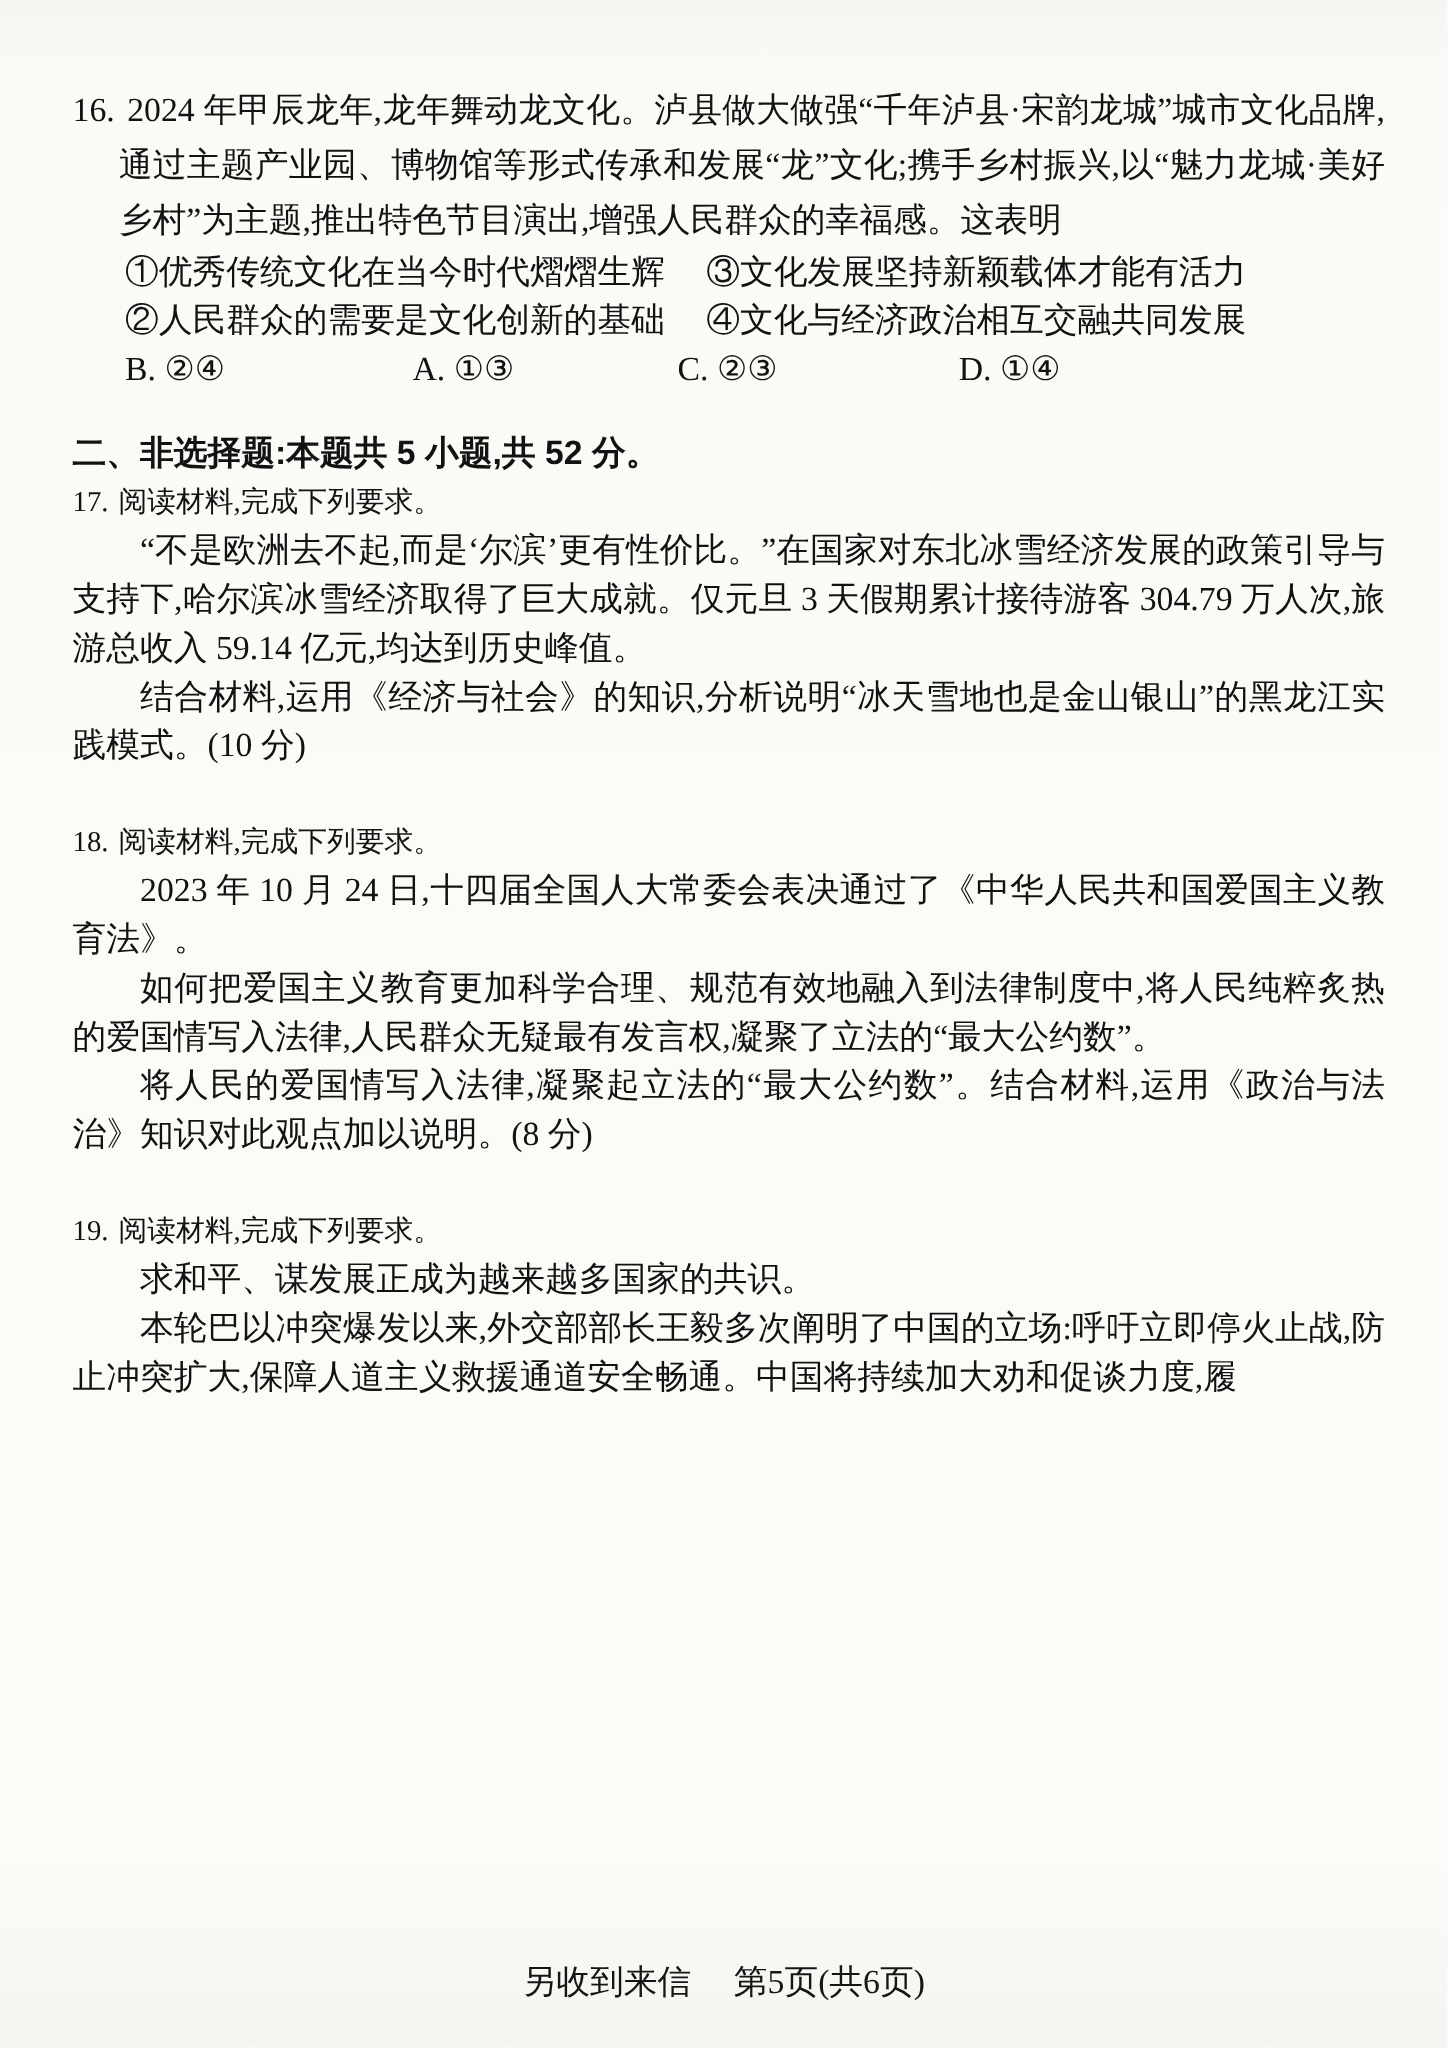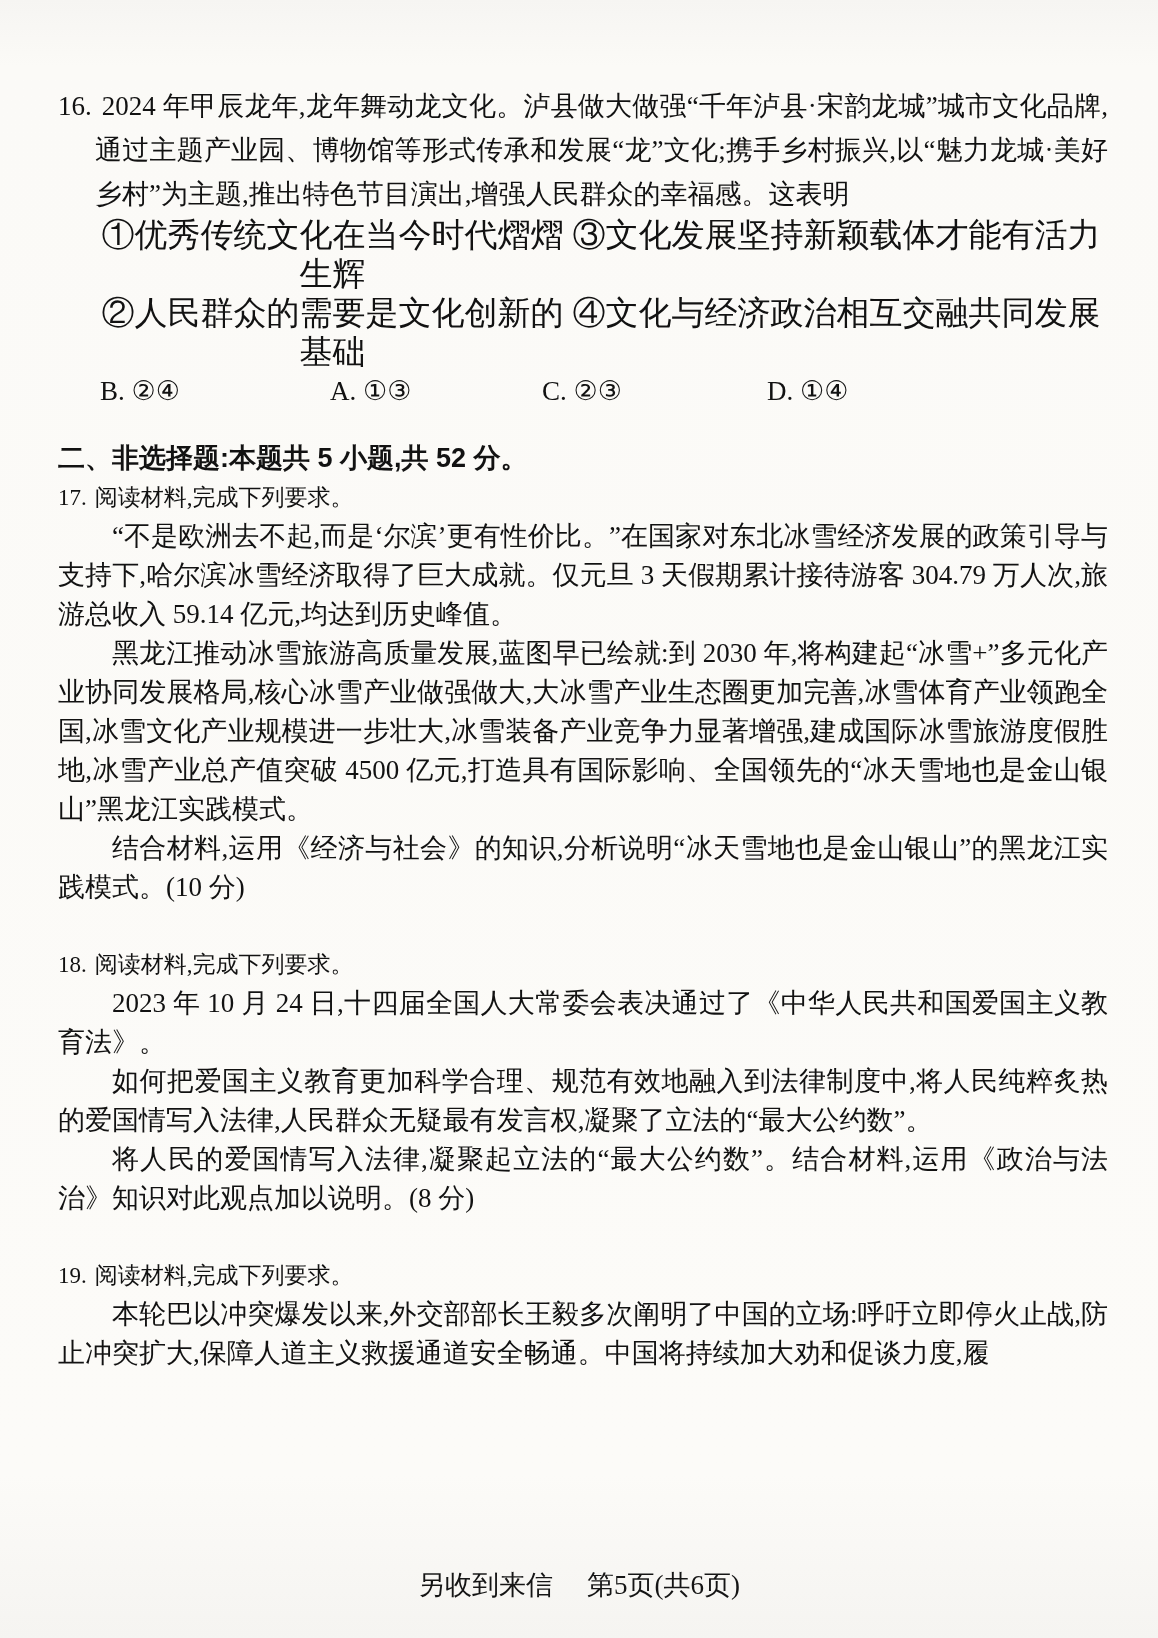--- a/index.html
+++ b/index.html
@@ -4,33 +4,33 @@
 <style>
   * { margin:0; padding:0; box-sizing:border-box; }
   html, body { width:1158px; height:1638px; }
   body {
     position:relative;
     overflow:hidden;
     background:linear-gradient(180deg,#f6f5f2 0%, #fbfaf7 4%, #fcfbf8 90%, #f5f4f1 100%);
     color:#121212;
     font-family:"Liberation Serif","DejaVu Serif",serif;
   }
-  .sheet { padding:84px 50px 0 58px; }
+  .sheet { padding:66px 50px 0 58px; }
 
   
   .stem{
     font-size:27px; line-height:44px;
     padding-left:37px; text-indent:-37px;
     text-align:justify;
   }
   .qnum{ margin-right:10px; }
   .stmts{
     display:grid; grid-template-columns:465px 1fr;
     padding-left:42px;
-    font-size:33px; line-height:39px;text-align:center;
+    font-size:27px; line-height:39px;
   }
   .opts{
     display:flex;
     padding-left:42px;
     font-size:27px; line-height:39px;
   }
   .opt{ flex:0 0 auto; }
   .opt-a{ width:212px; } .opt-b{ width:230px; } .opt-c{ width:225px; }
 
   
@@ -79,33 +79,33 @@
       <span class="opt opt-c">C. ②③</span>
       <span class="opt opt-d">D. ①④</span>
     </div>
   </section>
 
   <h2 class="section-heading">二、非选择题:本题共 5 小题,共 52 分。</h2>
 
   <section class="q-essay q-essay-17">
     <p class="qheader"><span class="qnum2">17.</span><span>阅读材料,完成下列要求。</span></p>
     <p class="para">“不是欧洲去不起,而是‘尔滨’更有性价比。”在国家对东北冰雪经济发展的政策引导与支持下,哈尔滨冰雪经济取得了巨大成就。仅元旦 3 天假期累计接待游客 304.79 万人次,旅游总收入 59.14 亿元,均达到历史峰值。</p>
-    <p class="para">黑龙江推动冰雪旅游高质量发展,蓝图早已绘就:到 2030 年,将构建起“冰雪+”多元化产业协同发展格局,核心冰雪产业做强做大,大冰雪产业生态圈更加完善,冰雪体育产业领跑全国,冰雪文化产业规模进一步壮大,冰雪装备产业竞争力显著增强,建成国际冰雪旅游度假胜地,冰雪产业总产值突破 4500 亿元,打造具有国际影响、全国领先的“冰天雪地也是金山银山”黑龙江实践模式。</p>
     <p class="para">结合材料,运用《经济与社会》的知识,分析说明“冰天雪地也是金山银山”的黑龙江实践模式。(10 分)</p>
   </section>
 
   <section class="q-essay q-essay-18">
     <p class="qheader"><span class="qnum2">18.</span><span>阅读材料,完成下列要求。</span></p>
     <p class="para">2023 年 10 月 24 日,十四届全国人大常委会表决通过了《中华人民共和国爱国主义教育法》。</p>
     <p class="para">如何把爱国主义教育更加科学合理、规范有效地融入到法律制度中,将人民纯粹炙热的爱国情写入法律,人民群众无疑最有发言权,凝聚了立法的“最大公约数”。</p>
     <p class="para">将人民的爱国情写入法律,凝聚起立法的“最大公约数”。结合材料,运用《政治与法治》知识对此观点加以说明。(8 分)</p>
   </section>
 
   <section class="q-essay q-essay-19">
     <p class="qheader"><span class="qnum2">19.</span><span>阅读材料,完成下列要求。</span></p>
+    <p class="para">求和平、谋发展正成为越来越多国家的共识。</p>
     <p class="para">本轮巴以冲突爆发以来,外交部部长王毅多次阐明了中国的立场:呼吁立即停火止战,防止冲突扩大,保障人道主义救援通道安全畅通。中国将持续加大劝和促谈力度,履</p>
   </section>
 
 </div>
 
 <footer class="page-footer">
   <span>另收到来信</span><span class="footer-gap"></span><span>第5页(共6页)</span>
 </footer>
 
 </body></html>

